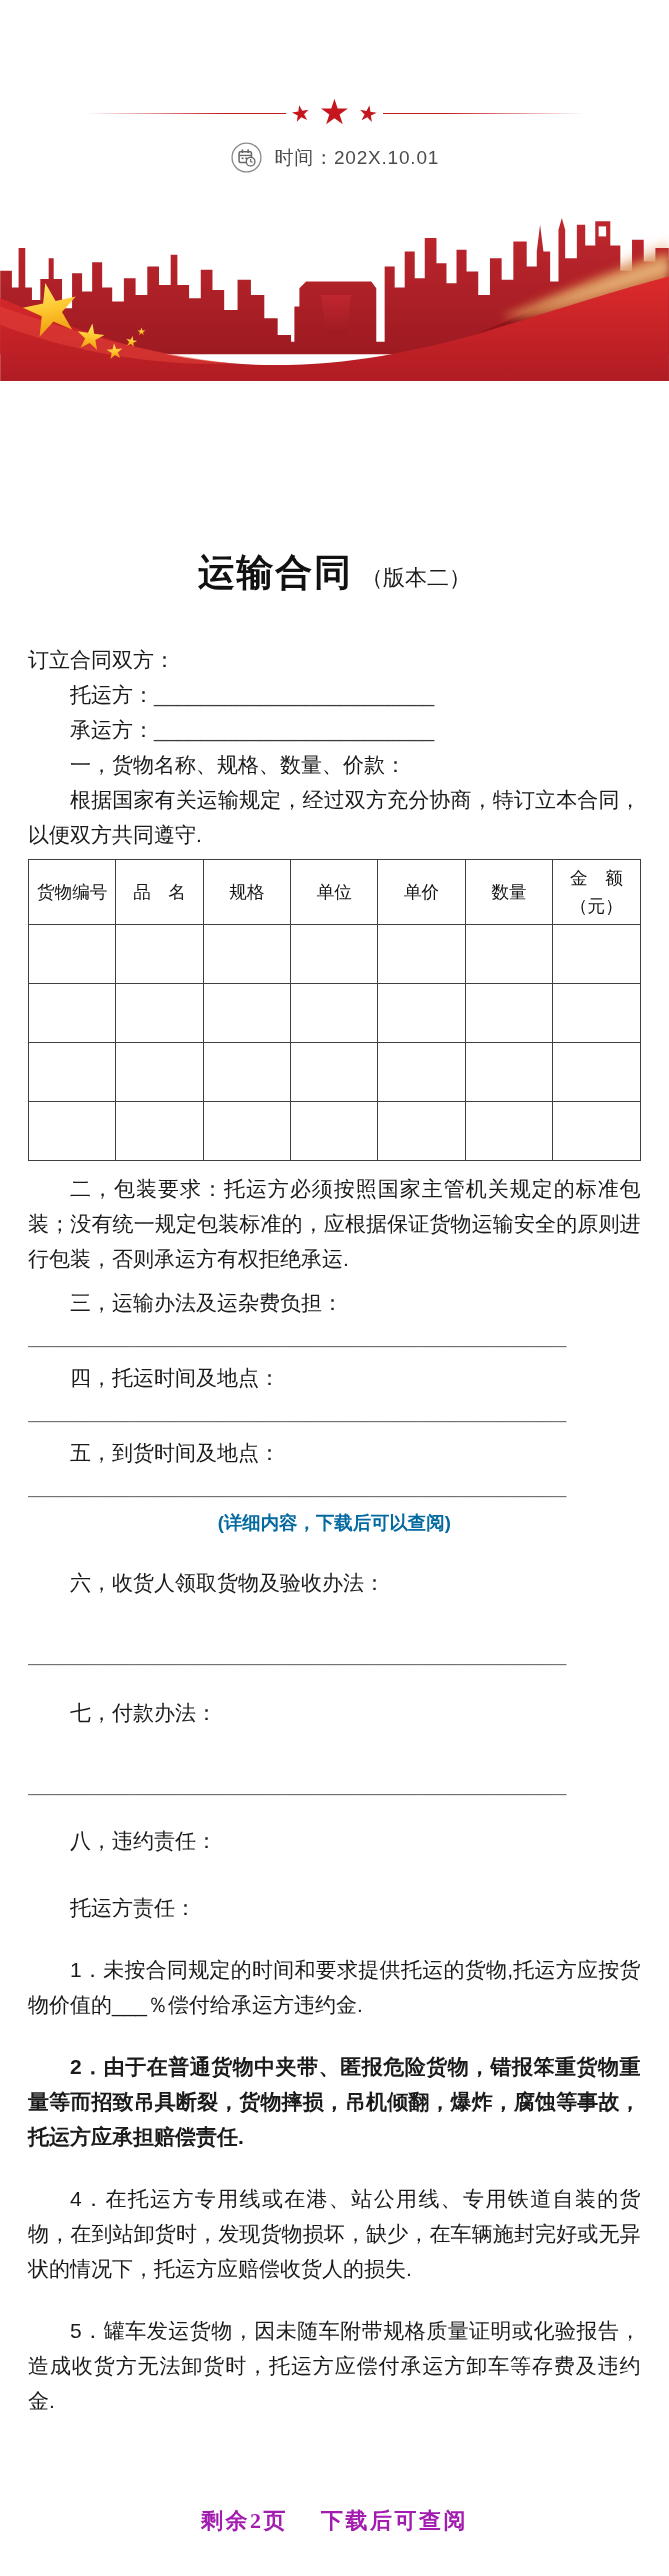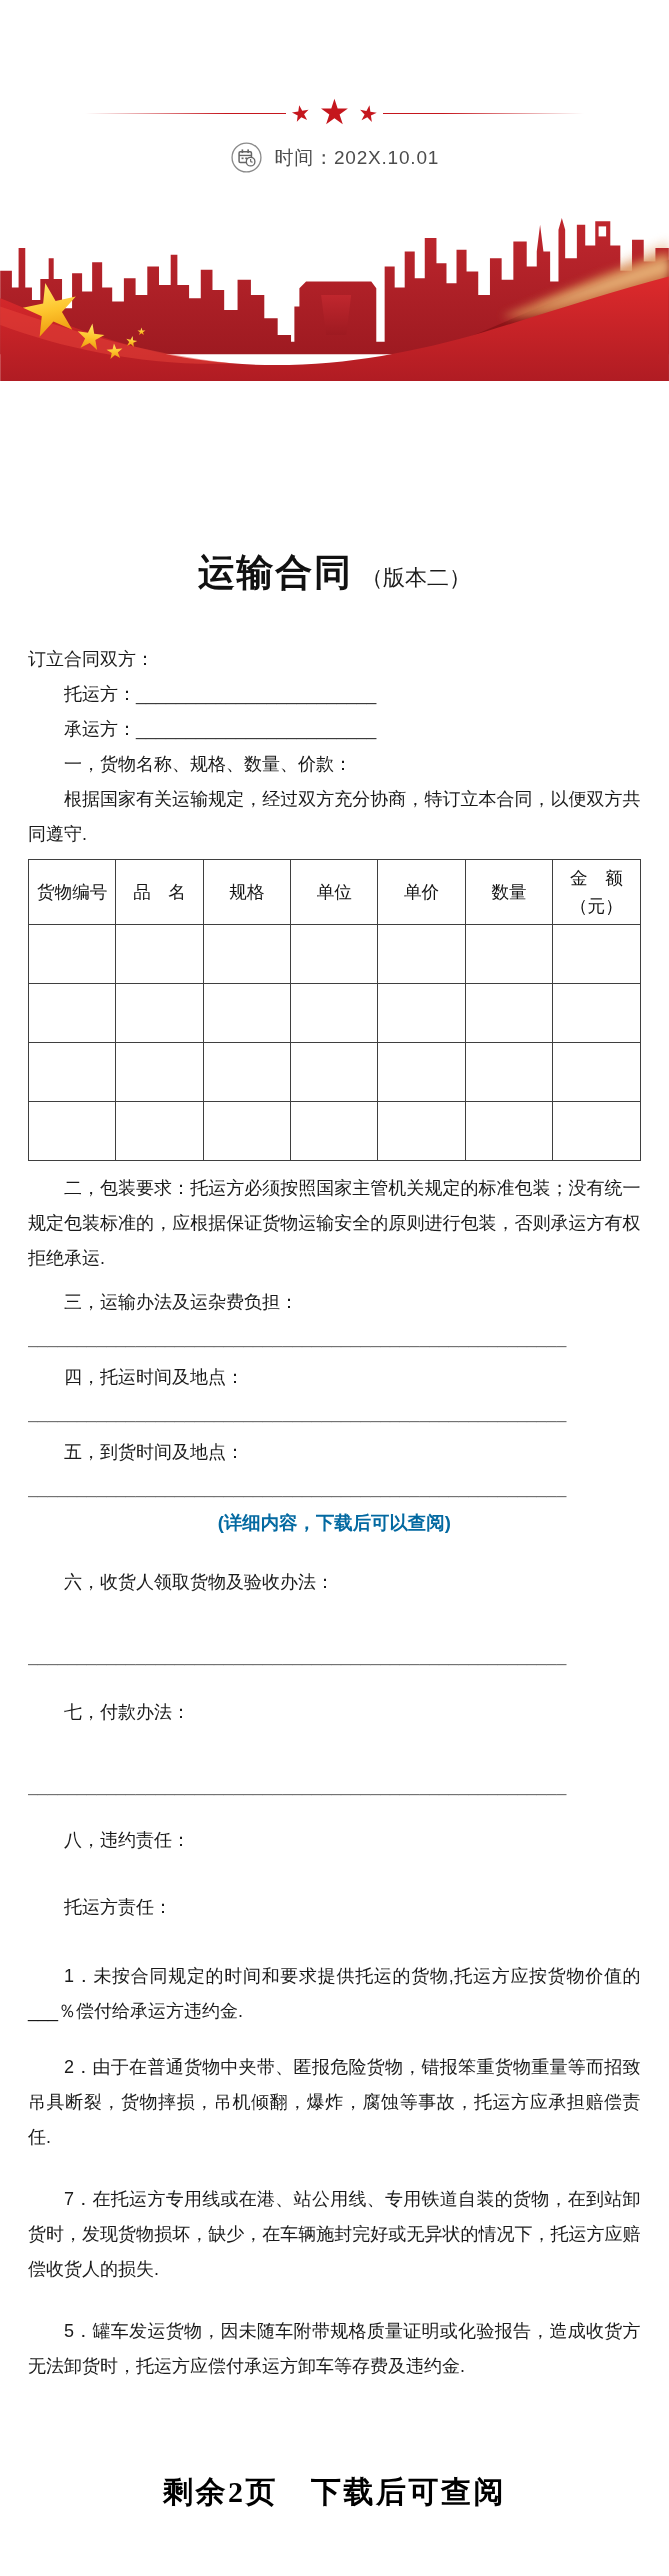--- a/index.html
+++ b/index.html
@@ -17,34 +17,34 @@
   .timerow{margin-top:8.4px;display:flex;align-items:center;justify-content:center;gap:11.7px;height:35px;}
   .time-label{font-size:19px;color:#4c4c4c;letter-spacing:0.8px;}
   
   .banner{margin-top:33px;width:669px;height:173px;display:block;}
   
   .titlerow{margin-top:167px;text-align:center;white-space:nowrap;}
   .title-main{font-size:37px;font-weight:700;color:#111;letter-spacing:1.7px;}
   .title-sub{font-size:22px;font-weight:400;color:#1c1c1c;margin-left:8.4px;}
   
   .body{padding:0 28.4px 0 28px;}
-  .t{font-size:18px;line-height:35px;text-align:justify;color:#1a1a1a;}
+  .t{font-size:21px;line-height:35px;text-align:justify;color:#1a1a1a;}
   .ind{text-indent:2em;}
   .blankline{font-size:17.6px;line-height:35px;color:#737373;white-space:nowrap;overflow:hidden;letter-spacing:0;}
   .fillshort{color:#3d3d3d;letter-spacing:0;}
   .note{font-size:18.4px;line-height:35px;font-weight:700;text-align:center;color:#0369a1;}
   
   table.goods{border-collapse:collapse;width:100%;margin-top:6.7px;table-layout:fixed;}
   table.goods th,table.goods td{border:0.8px solid #3f3f3f;padding:0;}
   table.goods th{height:64px;font-size:17.6px;font-weight:400;text-align:center;vertical-align:middle;
                  white-space:pre-line;line-height:1.6;color:#141414;}
   table.goods td{height:58px;}
   
-  .footer{margin-top:88px;text-align:center;color:#000000;font-family:"Liberation Serif","DejaVu Serif",serif;
-          font-weight:700;font-size:30px;letter-spacing:2.5px;}
+  .footer{margin-top:88px;text-align:center;color:#a21caf;font-family:"Liberation Serif","DejaVu Serif",serif;
+          font-weight:700;font-size:22px;letter-spacing:2.5px;}
   .footer .gap{display:inline-block;width:33px;}
 </style>
 </head>
 <body>
 
 <div id="page">
 
   <div class="divider">
     <span class="div-line left"></span>
     <span class="star small">★</span>
@@ -189,23 +189,23 @@
     <div class="note">(详细内容，下载后可以查阅)</div>
 
     <div class="t ind" style="margin-top:25px;">六，收货人领取货物及验收办法：</div>
     <div class="blankline" style="margin-top:38px;">_______________________________________________________</div>
     <div class="t ind" style="margin-top:22px;">七，付款办法：</div>
     <div class="blankline" style="margin-top:38px;">_______________________________________________________</div>
     <div class="t ind" style="margin-top:20px;">八，违约责任：</div>
 
     <div class="t ind" style="margin-top:32px;">托运方责任：</div>
 
-    <div class="t ind" style="margin-top:34px;">1．未按合同规定的时间和要求提供托运的货物,托运方应按货物价值的___％偿付给承运方违约金.</div>
-    <div class="t ind" style="margin-top:21px;">2．由于在普通货物中夹带、匿报危险货物，错报笨重货物重量等而招致吊具断裂，货物摔损，吊机倾翻，爆炸，腐蚀等事故，托运方应承担赔偿责任.</div>
-    <div class="t ind" style="margin-top:27px;">7．在托运方专用线或在港、站公用线、专用铁道自装的货物，在到站卸货时，发现货物损坏，缺少，在车辆施封完好或无异状的情况下，托运方应赔偿收货人的损失.</div>
+    <div class="t ind" style="margin-top:27px;">1．未按合同规定的时间和要求提供托运的货物,托运方应按货物价值的___％偿付给承运方违约金.</div>
+    <div class="t ind" style="margin-top:27px;font-weight:bold;">2．由于在普通货物中夹带、匿报危险货物，错报笨重货物重量等而招致吊具断裂，货物摔损，吊机倾翻，爆炸，腐蚀等事故，托运方应承担赔偿责任.</div>
+    <div class="t ind" style="margin-top:27px;">4．在托运方专用线或在港、站公用线、专用铁道自装的货物，在到站卸货时，发现货物损坏，缺少，在车辆施封完好或无异状的情况下，托运方应赔偿收货人的损失.</div>
     <div class="t ind" style="margin-top:27px;">5．罐车发运货物，因未随车附带规格质量证明或化验报告，造成收货方无法卸货时，托运方应偿付承运方卸车等存费及违约金.</div>
   </div>
 
   <div class="footer">
     <span>剩余2页</span><span class="gap"></span><span>下载后可查阅</span>
   </div>
 
 </div>
 
 

